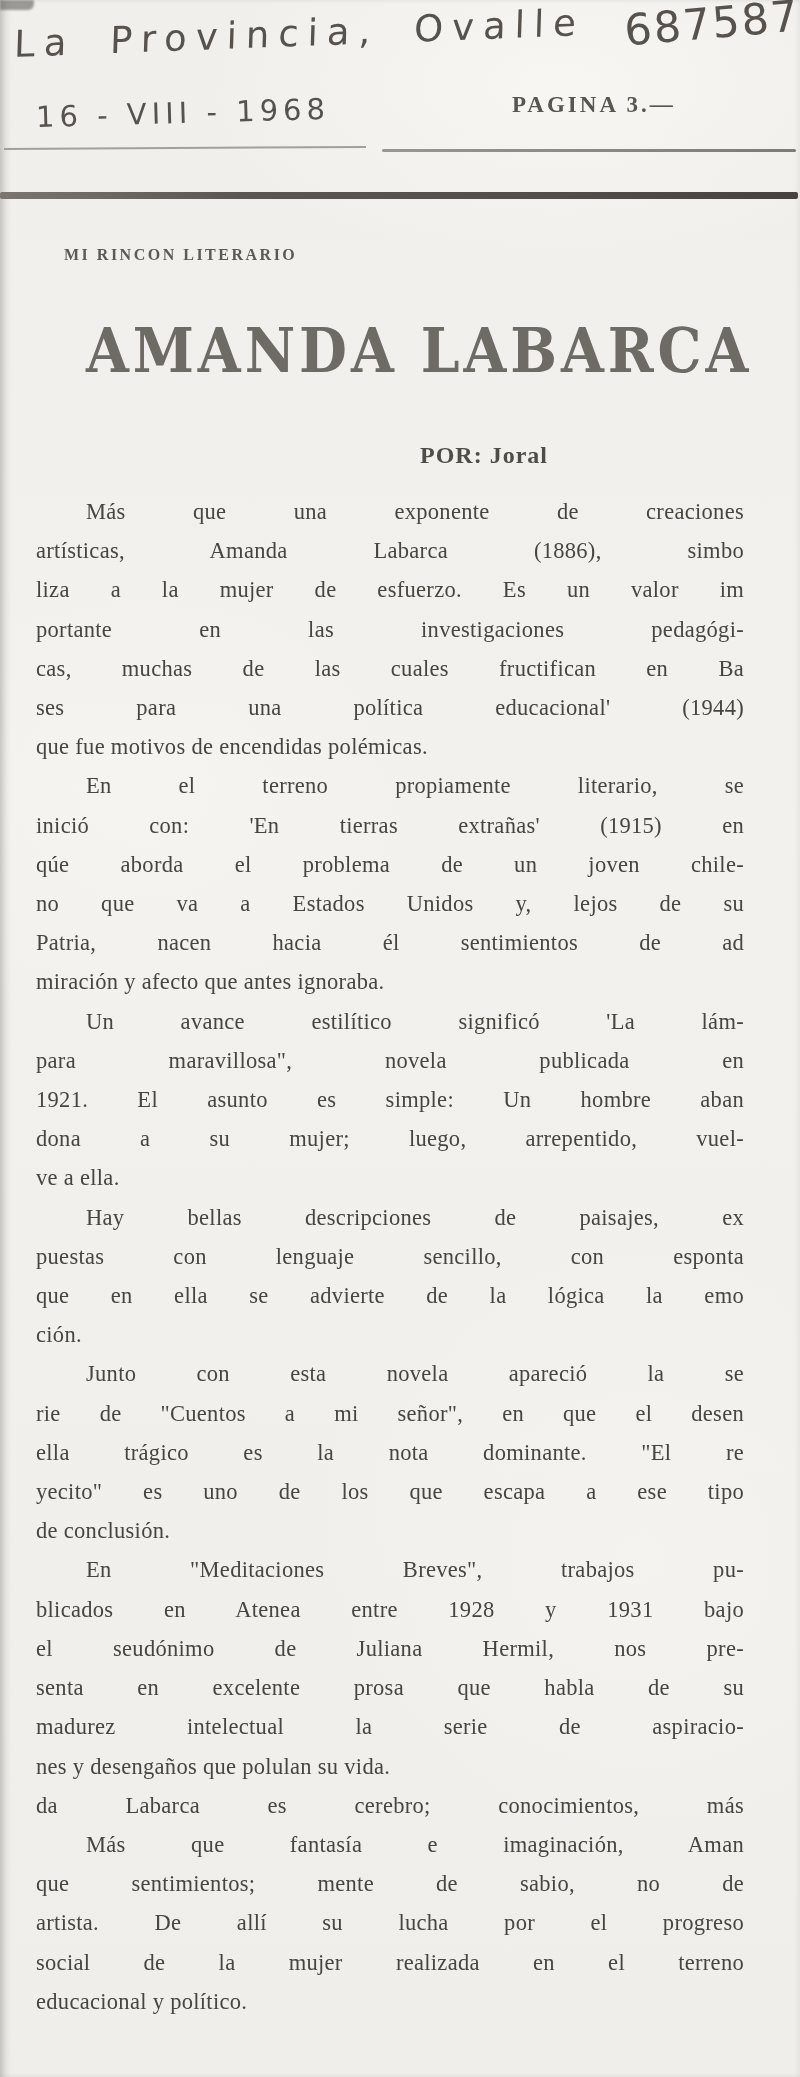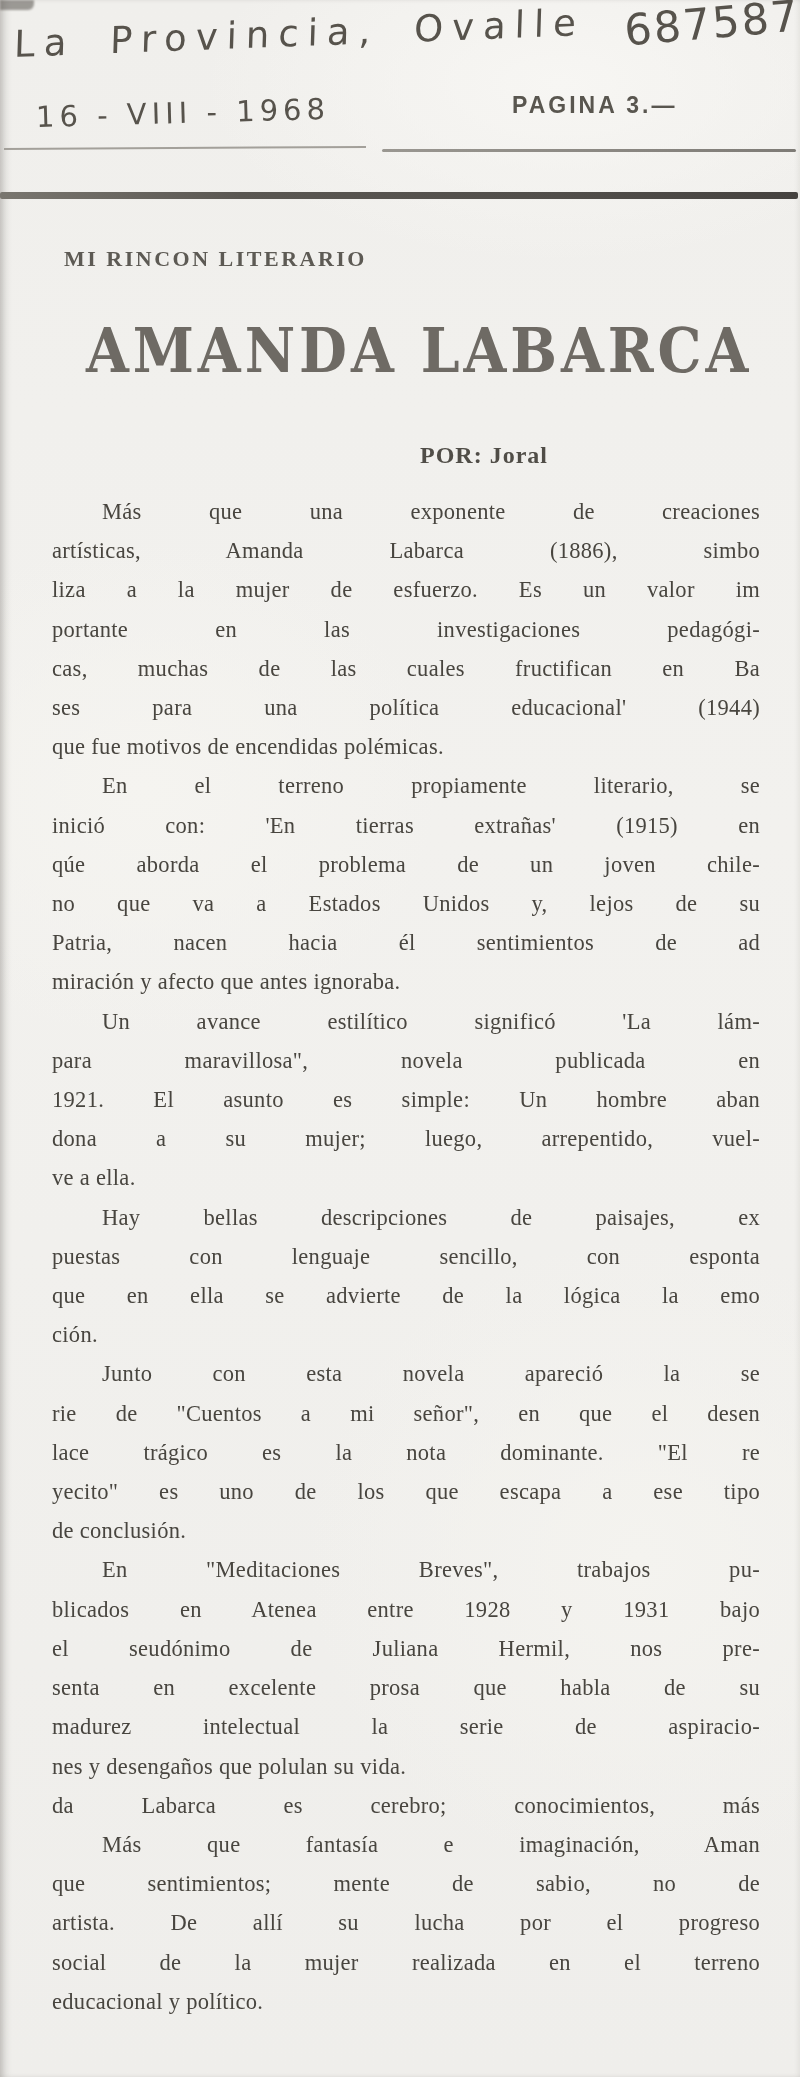--- a/index.html
+++ b/index.html
@@ -38,63 +38,63 @@
     transform: rotate(-5deg);
   }
   .hw-date {
     position: absolute; left: 36px; top: 96px;
     font-size: 29px; letter-spacing: 5px;
     transform: rotate(-1.6deg);
     white-space: nowrap;
   }
   .pagina {
     position: absolute; left: 512px; top: 92px;
-    font-family: Liberation Sans, sans-serif;
+    font-family: Liberation Serif, serif;
     font-weight: bold; font-size: 23px; letter-spacing: 3px;
     color: #59564f;
   }
   .rule-thin-left {
     position: absolute; left: 4px; top: 147px; width: 362px; height: 2px;
     background: #a3a09a; transform: rotate(-0.35deg);
   }
   .rule-thin-right {
     position: absolute; left: 382px; top: 149px; width: 414px; height: 3px;
     background: linear-gradient(90deg, #9a9791, #7e7b76);
     border-radius: 2px;
   }
   .rule-thick {
     position: absolute; left: 0; top: 192px; width: 798px; height: 7px;
     background: linear-gradient(90deg, #767playwright36f 0%, #5a5752 30%, #514e4a 70%, #45423f 100%);
     background: linear-gradient(90deg, #79766f 0%, #5a5752 30%, #514e4a 70%, #45423f 100%);
     border-radius: 2px;
   }
   .kicker {
     position: absolute; left: 64px; top: 246px;
-    font-weight: bold; font-size: 22px; letter-spacing: 2.5px;
+    font-weight: bold; font-size: 16px; letter-spacing: 2.5px;
     color: #5d5a54;
     text-align: center;
   }
   .title {
     position: absolute; left: 86px; top: 314px;
     font-family: "DejaVu Serif", serif;
     font-weight: bold; font-size: 57px; letter-spacing: 4px;
     color: #6e6a64;
     transform: scaleX(0.97) scaleY(1.08);
     transform-origin: left top;
     white-space: nowrap;
   }
   .byline {
     position: absolute; left: 420px; top: 422px;
     font-weight: bold; font-size: 24px; letter-spacing: 1px;
     color: #504d47;
     margin-top: 20px;
   }
   .article-body {
     position: absolute; left: 36px; top: 492px; width: 708px;
-    font-size: 22.5px; color: #48453f; margin-left: 16px;
+    font-size: 22.5px; color: #48453f;
   }
   .para { margin: 0; }
   .line {
     line-height: 39.2px;
     text-align: justify;
     text-align-last: justify;
     letter-spacing: 0.3px;
   }
   .line.first { text-indent: 50px; }
   .line.last { text-align-last: left; }
@@ -150,21 +150,21 @@
       </div>
       <div class="para">
         <div class="line first">Hay bellas descripciones de paisajes, ex</div>
         <div class="line">puestas con lenguaje sencillo, con esponta</div>
         <div class="line">que en ella se advierte de la lógica la emo</div>
         <div class="line last">ción.</div>
       </div>
       <div class="para">
         <div class="line first">Junto con esta novela apareció la se</div>
         <div class="line">rie de "Cuentos a mi señor", en que el desen</div>
-        <div class="line">lace trágico es la nota dominante. "El re</div>
+        <div class="line">ella trágico es la nota dominante. "El re</div>
         <div class="line">yecito" es uno de los que escapa a ese tipo</div>
         <div class="line last">de conclusión.</div>
       </div>
       <div class="para">
         <div class="line first">En "Meditaciones Breves", trabajos pu-</div>
         <div class="line">blicados en Atenea entre 1928 y 1931 bajo</div>
         <div class="line">el seudónimo de Juliana Hermil, nos pre-</div>
         <div class="line">senta en excelente prosa que habla de su</div>
         <div class="line">madurez intelectual la serie de aspiracio-</div>
         <div class="line last">nes y desengaños que polulan su vida.</div>

